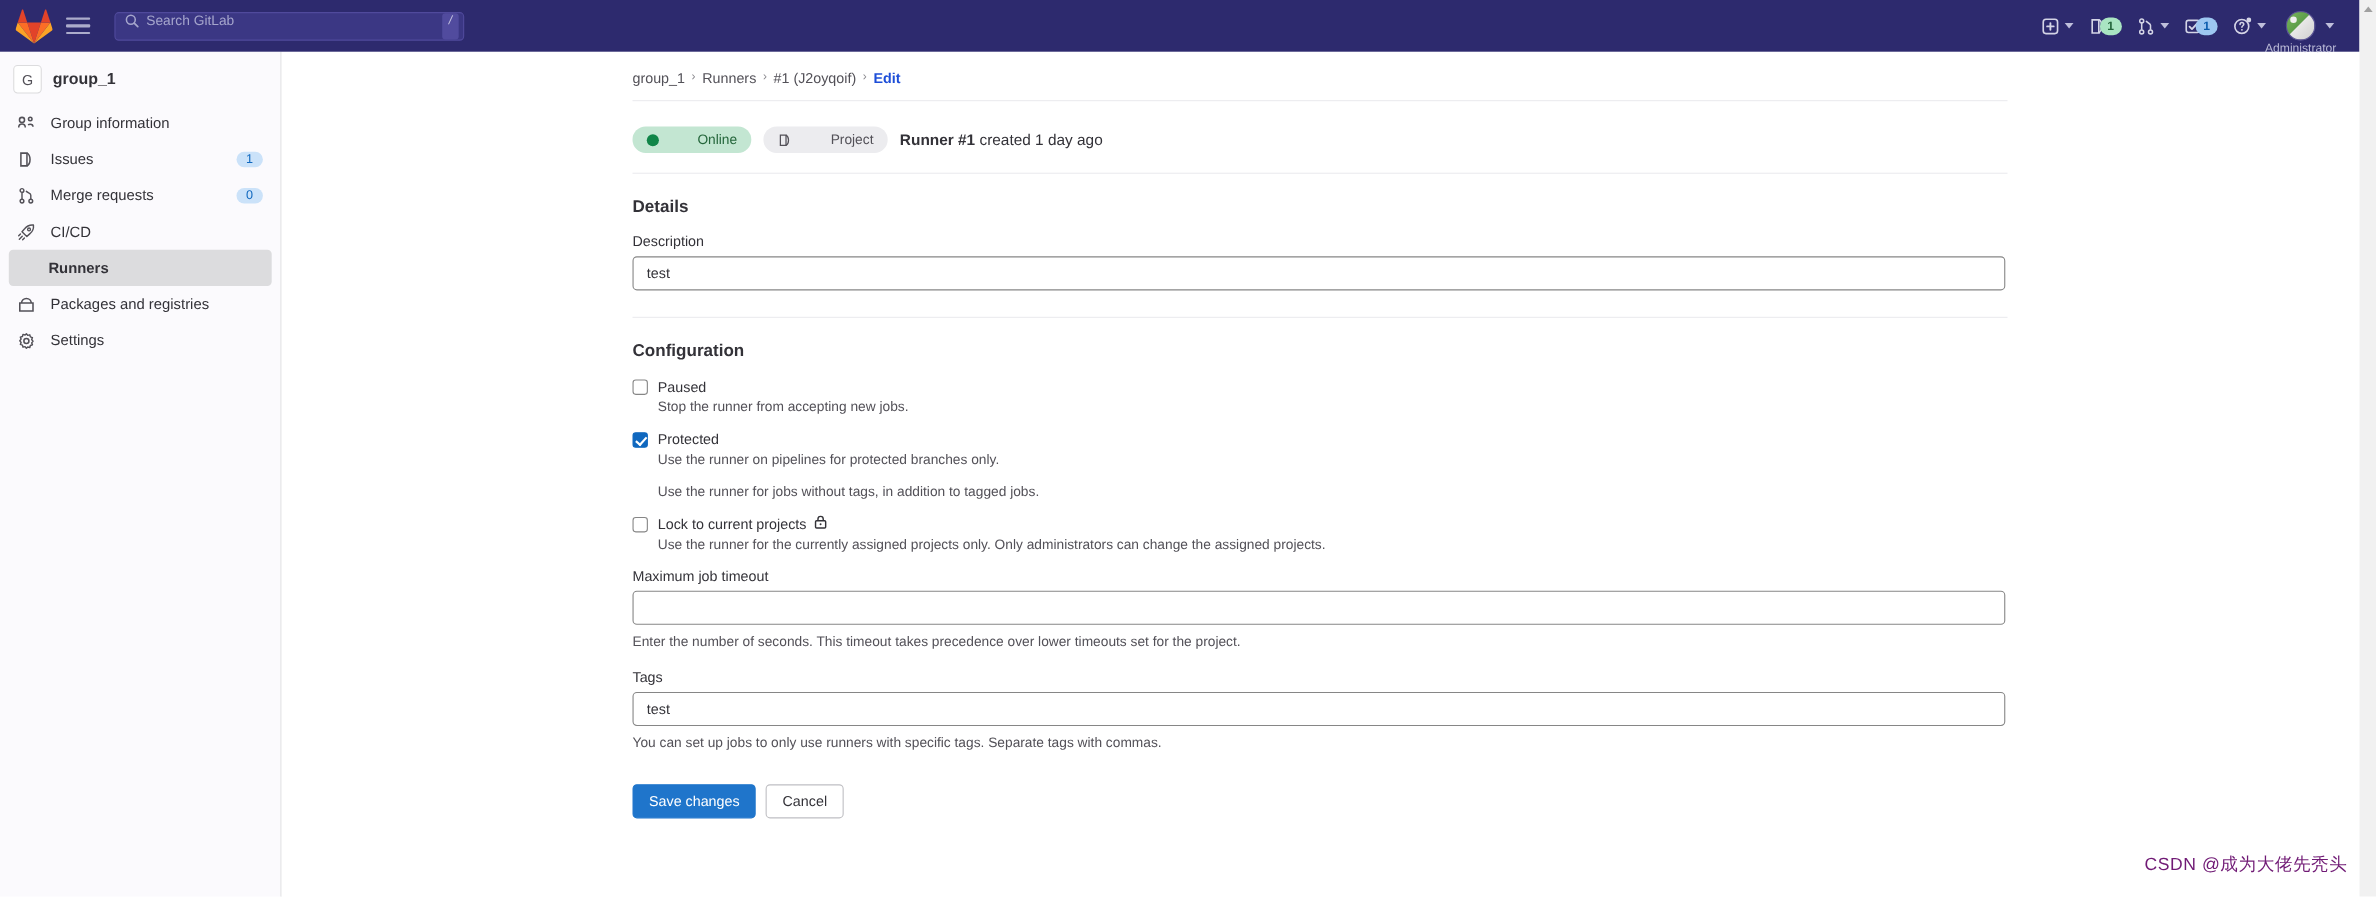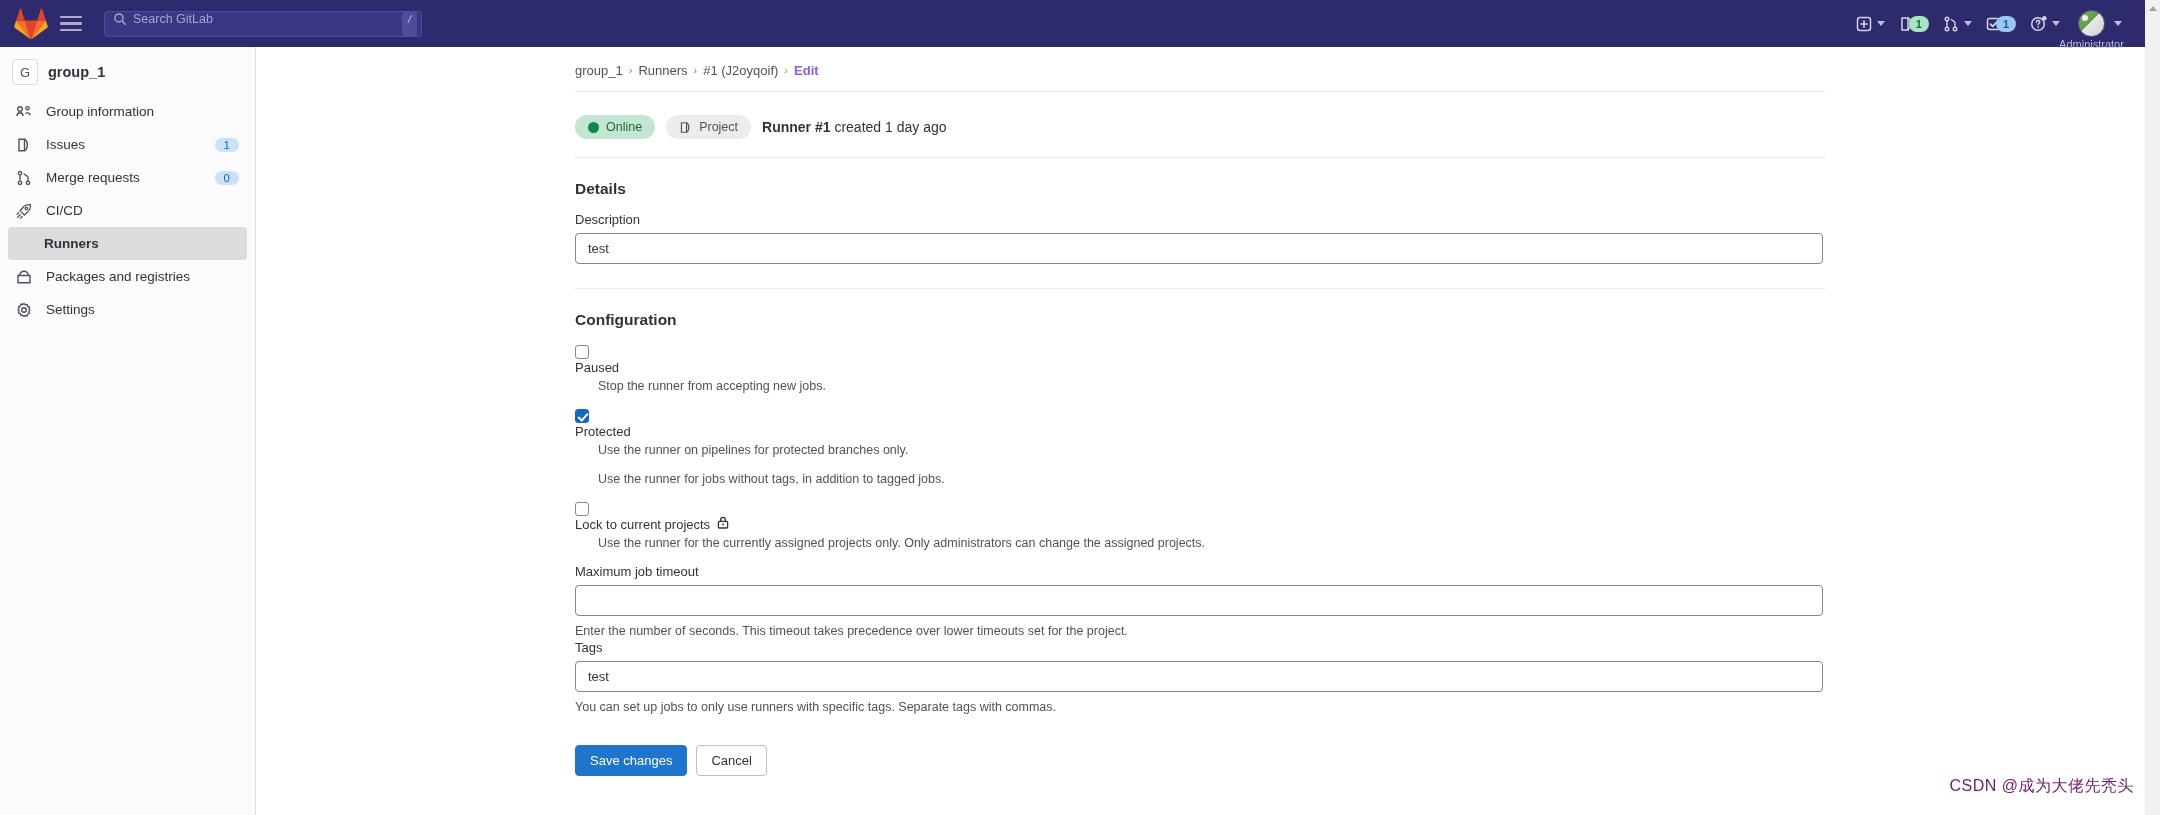--- a/index.html
+++ b/index.html
@@ -142,32 +142,33 @@
     padding-top: 11px;
   }
 
   .breadcrumb {
     display: flex; align-items: center;
     font-size: 13px; color: #535158;
     height: 24px;
   }
   .breadcrumb a { color: #535158; text-decoration: none; cursor: pointer; }
   .bc-sep { margin: 0 6px; color: #89888d; font-size: 11px; }
-  .bc-current { font-weight: 600; color: #8b5cf6; }
+  .bc-current { font-weight: 600; color: #1d4ed8; }
   .bc-rule { border-bottom: 1px solid #ececef; margin-top: 9px; }
 
   .runner-head {
     display: flex; align-items: center;
     margin-top: 22px; height: 26px;
   }
   .badge-pill {
     display: inline-flex; align-items: center;
     height: 24px; border-radius: 12px;
     padding: 0 13px; font-size: 12.5px;
     margin-right: 11px;
+    gap: 28px;
   }
   .badge-online { background: #c3e6d2; color: #24663b; }
   .dot-online {
     width: 11px; height: 11px; border-radius: 50%;
     background: #108548; margin-right: 7px;
   }
   .badge-project { background: #ececef; color: #535158; }
   .badge-project svg { margin-right: 7px; }
   .runner-title { font-size: 14px; color: #333238; }
   .runner-title b { font-weight: 700; }
@@ -185,21 +186,21 @@
     width: 1248px; height: 31px;
     border: 1px solid #868686; border-radius: 4px;
     background: #fff; color: #333238;
     font-size: 13px; padding: 0 12px;
     font-family: "Liberation Sans", sans-serif;
     outline: none;
   }
   .text-input::placeholder { color: #89888d; }
   .section-rule { border-bottom: 1px solid #ececef; margin-top: 24px; }
 
-  .check-row { display: flex; align-items: flex-start; margin-bottom: 2px; flex-direction: column; }
+  .check-row { display: flex; align-items: flex-start; margin-bottom: 2px; }
   .checkbox {
     width: 14px; height: 14px; flex: 0 0 auto;
     border: 1px solid #868686; border-radius: 3px;
     background: #fff; margin-top: 2px; margin-right: 9px;
     cursor: pointer; position: relative;
   }
   .checkbox.checked { background: #1068bf; border-color: #1068bf; }
   .checkbox.checked::after {
     content: ""; position: absolute;
     left: 4px; top: 1px; width: 4px; height: 8px;
@@ -491,21 +492,21 @@
           </svg>
         </span>
       </span>
     </div>
     <div class="check-help">Use the runner for the currently assigned projects only. Only administrators can change the assigned projects.</div>
 
     <label class="field-label">Maximum job timeout</label>
     <input class="text-input" type="text" value="" style="">
     <div class="field-help">Enter the number of seconds. This timeout takes precedence over lower timeouts set for the project.</div>
 
-    <label class="field-label" style="">Tags</label>
+    <label class="field-label" style="margin-top:16px;">Tags</label>
     <input class="text-input" type="text" value="test" style="">
     <div class="field-help">You can set up jobs to only use runners with specific tags. Separate tags with commas.</div>
 
     <div class="btn-row">
       <button class="btn btn-primary">Save changes</button>
       <button class="btn btn-default">Cancel</button>
     </div>
 
   </div>
 </div>

